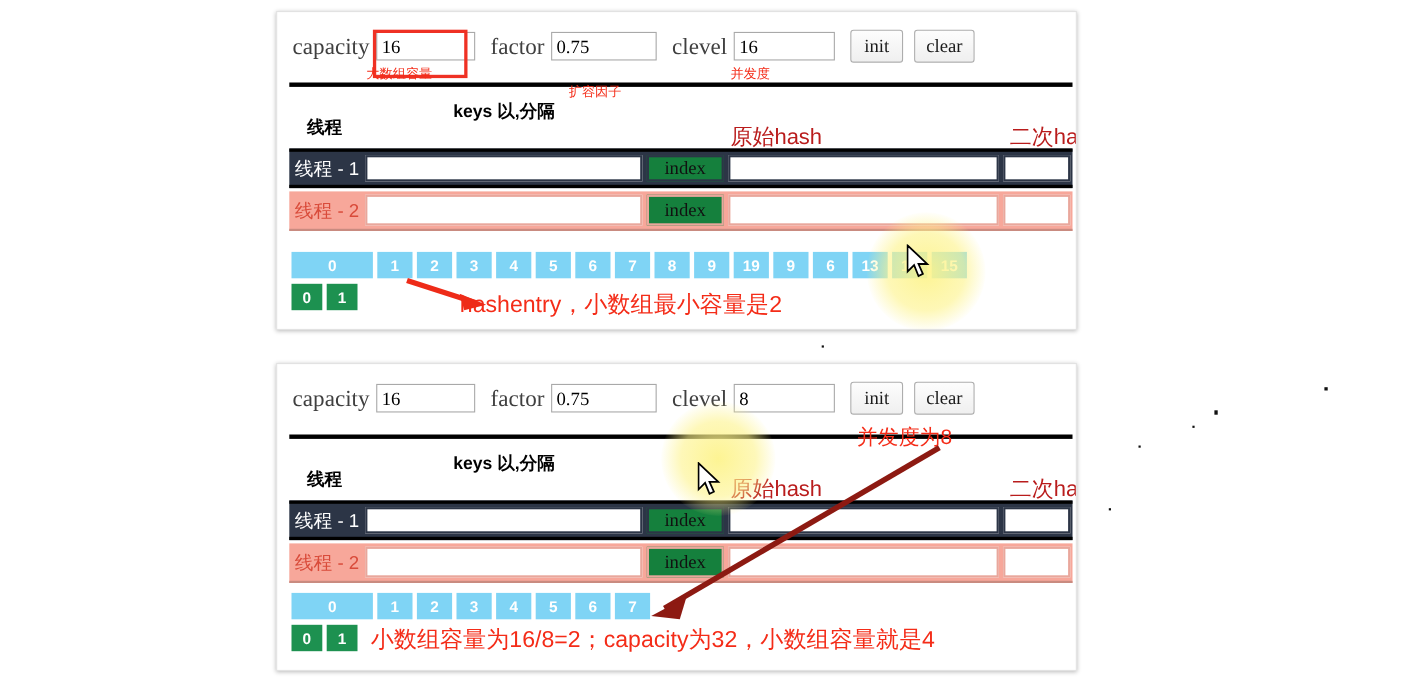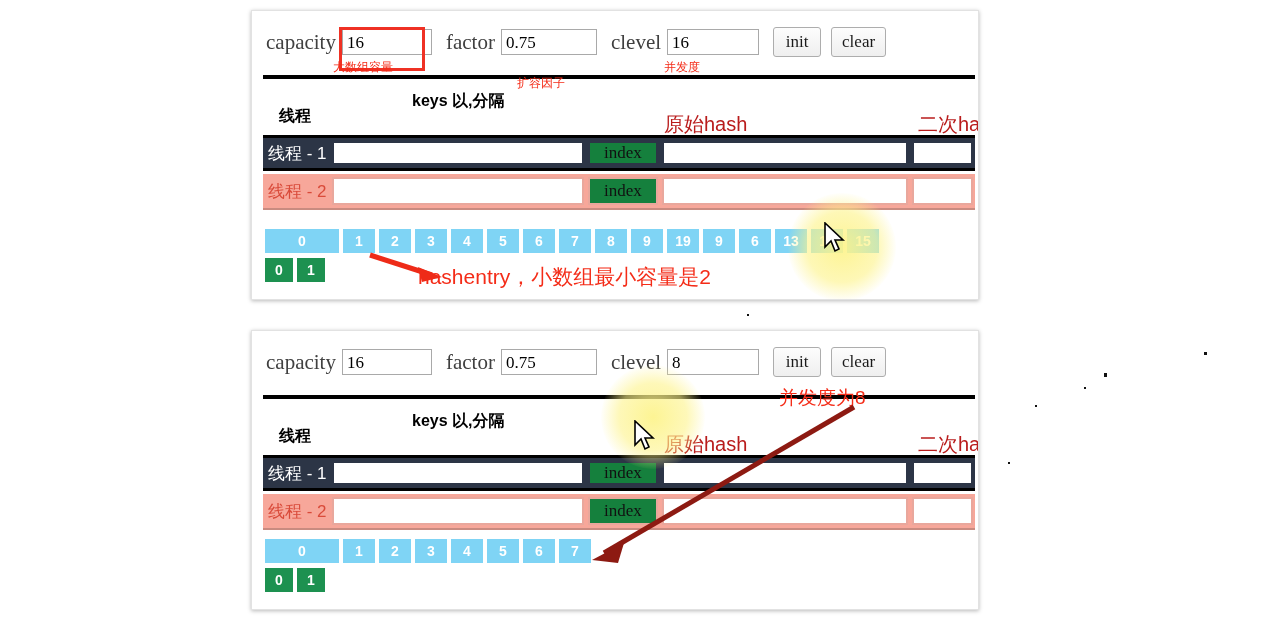--- a/index.html
+++ b/index.html
@@ -250,20 +250,21 @@
           <div class="slot blue n">6</div>
           <div class="slot blue n">7</div>
         </div>
 
       <div class="slots" id="slots-bot-small" style="left:13px;top:237px;">
           <div class="slot green">0</div>
           <div class="slot green">1</div>
         </div>
 
       <span class="anno anno-19" style="left:527px;top:54px;">并发度为8</span>
+      <span class="anno anno-21" style="left:85px;top:236px;">小数组容量为16/8=2；capacity为32，小数组容量就是4</span>
 
       <svg class="overlay" width="760" height="278">
         <line x1="602" y1="76" x2="352" y2="222" stroke="#8d1a12" stroke-width="5"></line>
         <polygon points="340,229 372,212 366,232" fill="#8d1a12"></polygon>
       </svg>
 
       <div class="glow" style="left:349px;top:34px;width:104px;height:104px;
                   background:radial-gradient(circle,rgba(253,243,138,.92) 0%,rgba(253,243,138,.60) 46%,rgba(253,243,138,0) 72%);"></div>
     </div>
   </div>

